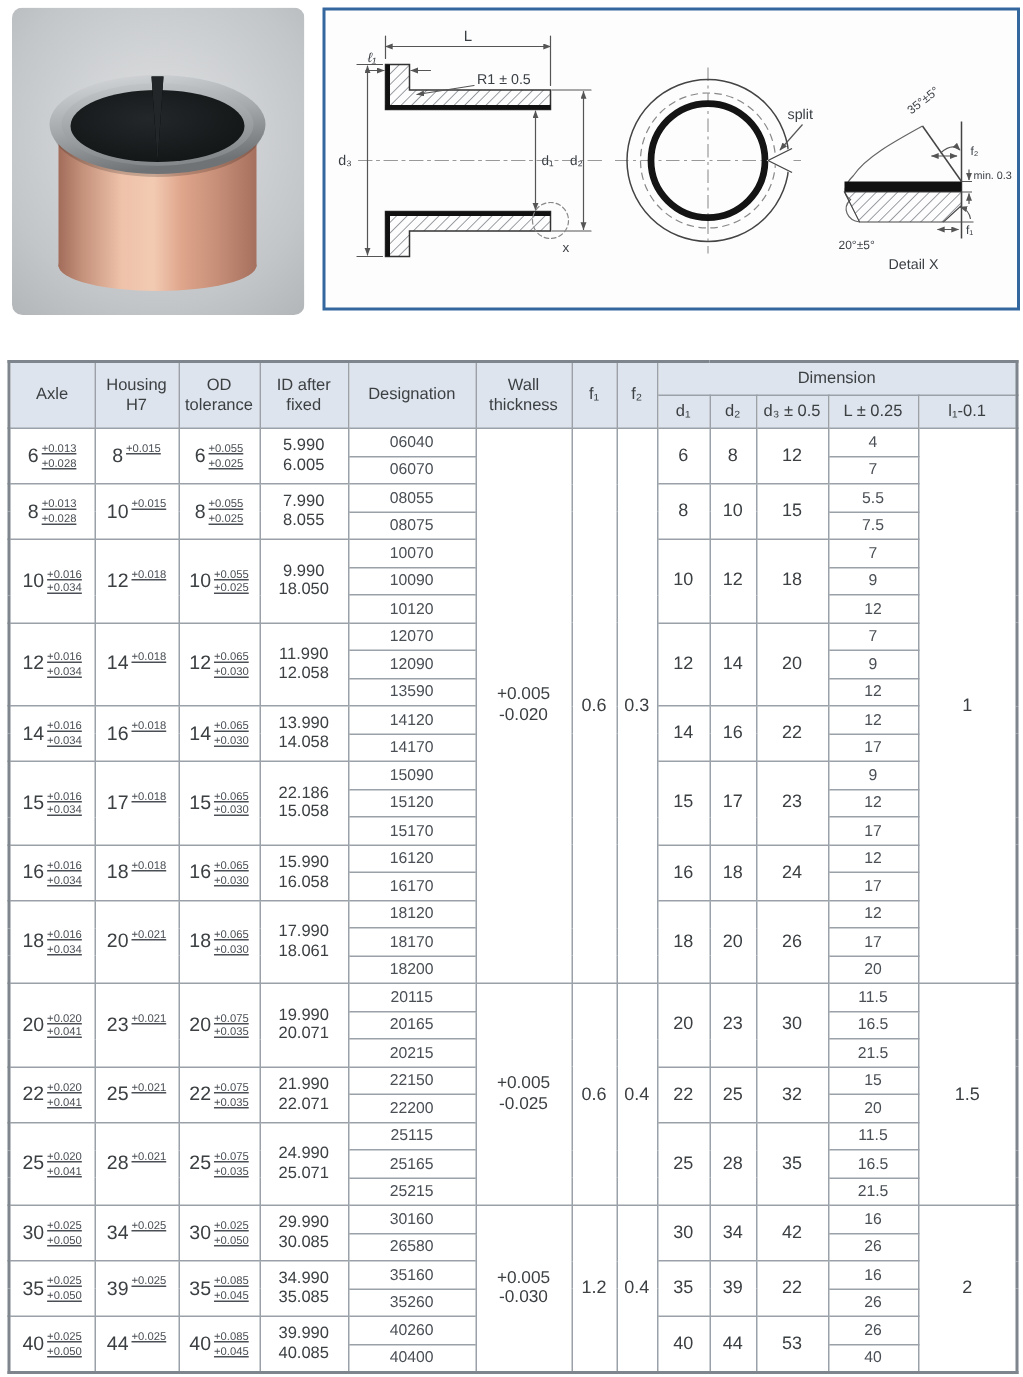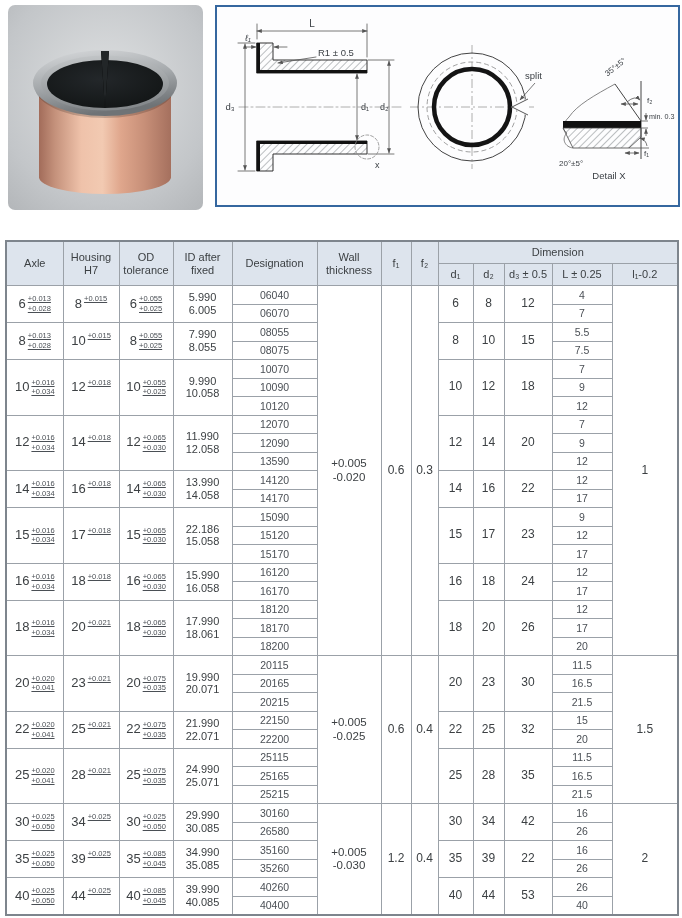--- a/index.html
+++ b/index.html
@@ -197,21 +197,21 @@
 thickness</th>
           <th rowspan="2">f₁</th>
           <th rowspan="2">f₂</th>
           <th colspan="5">Dimension</th>
         </tr>
         <tr>
           <th>d₁</th>
           <th>d₂</th>
           <th>d₃ ± 0.5</th>
           <th>L ± 0.25</th>
-          <th>l₁-0.2</th>
+          <th>l₁-0.1</th>
         </tr>
       </thead>
       <tbody>
         <tr>
           <td class="tol-cell" rowspan="2"><span class="tolwrap">
               <span class="tval">6</span>
               <span class="tstack">
                 <span>+0.013</span>
                 <span>+0.028</span>
               </span>
@@ -297,21 +297,21 @@
               </span>
             </span></td>
           <td class="tol-cell" rowspan="3"><span class="tolwrap">
               <span class="tval">10</span>
               <span class="tstack">
                 <span>+0.055</span>
                 <span>+0.025</span>
               </span>
             </span></td>
           <td class="id-cell multi" rowspan="3">9.990
-10.058</td>
+18.050</td>
           <td class="des-cell" rowspan="1">10070</td>
           <td class="dim-cell" rowspan="3">10</td>
           <td class="dim-cell" rowspan="3">12</td>
           <td class="dim-cell" rowspan="3">18</td>
           <td class="len-cell" rowspan="1">7</td>
         </tr>
         <tr>
           <td class="des-cell" rowspan="1">10090</td>
           <td class="len-cell" rowspan="1">9</td>
         </tr>

